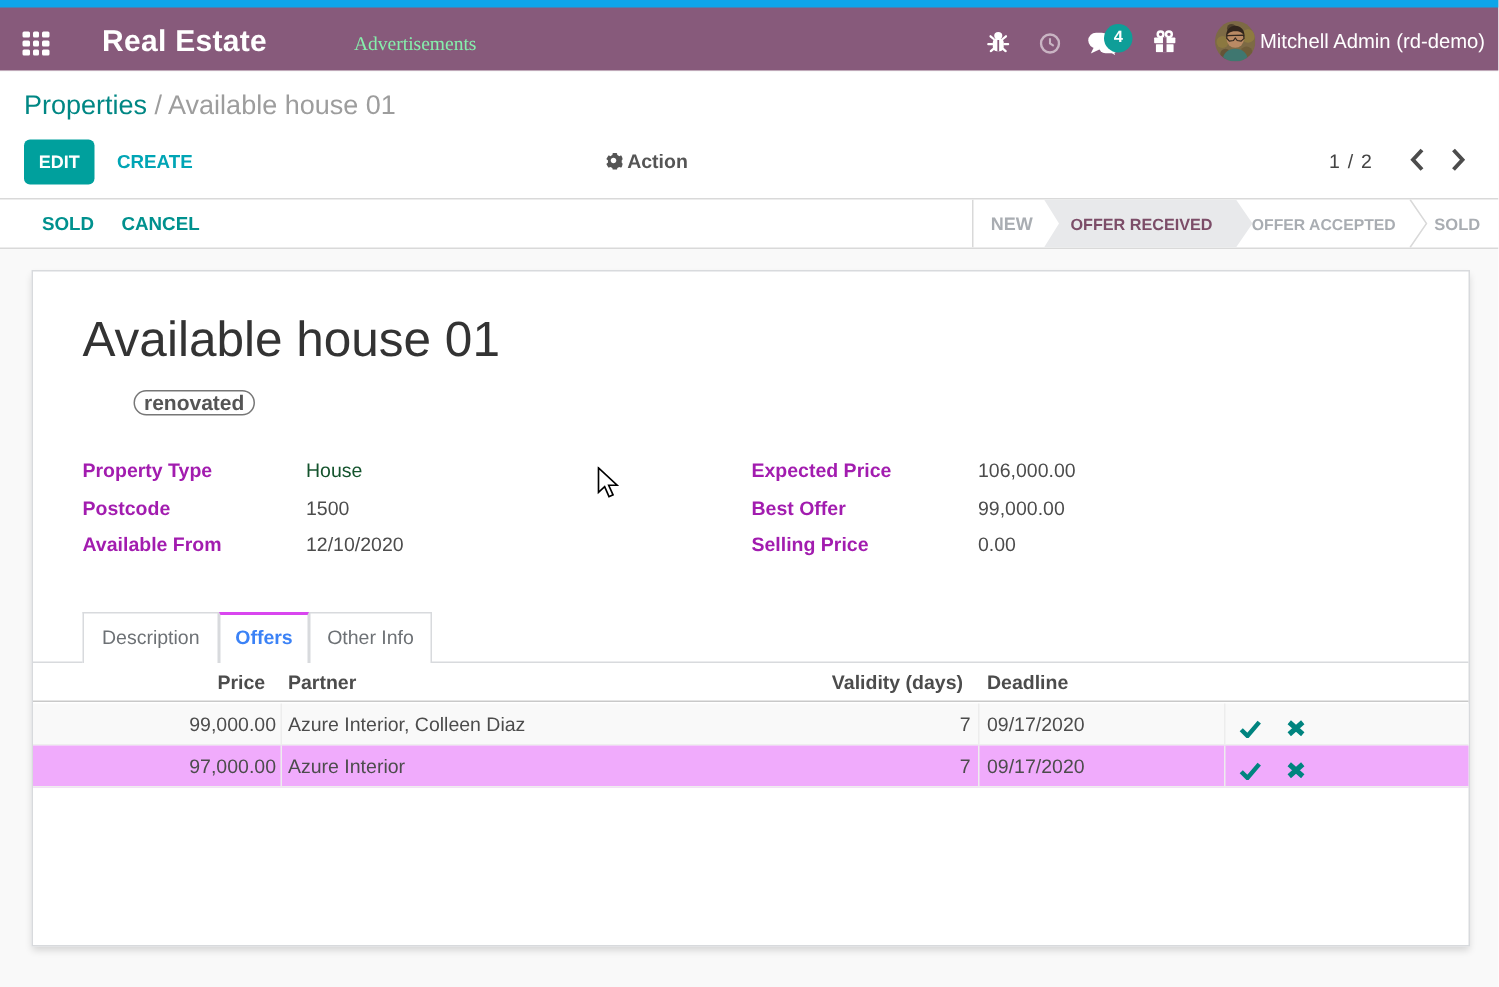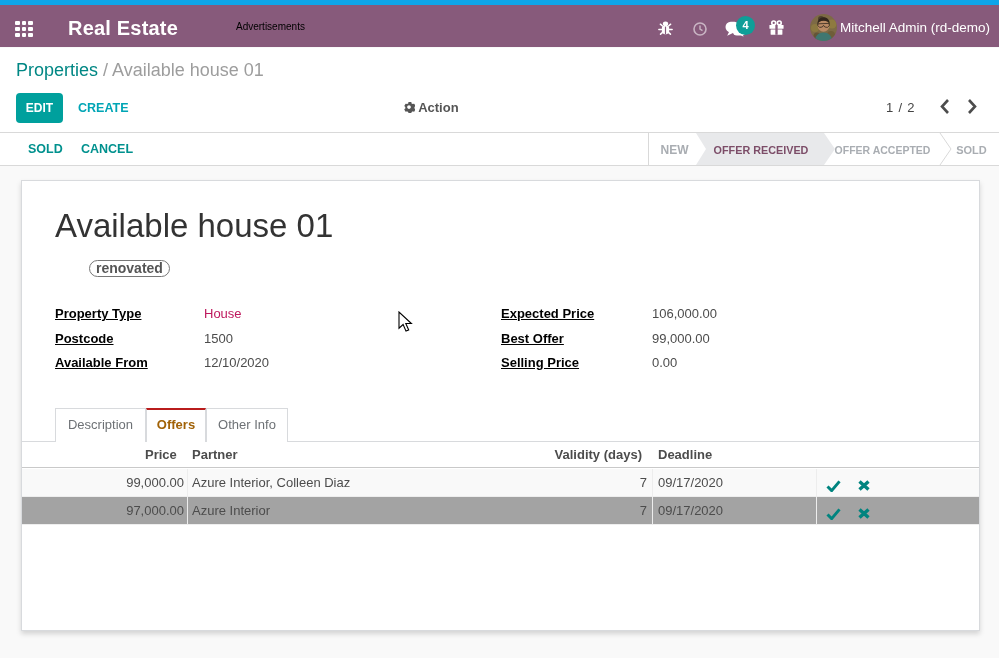--- a/index.html
+++ b/index.html
@@ -4,21 +4,21 @@
 <style>
 * { margin:0; padding:0; box-sizing:border-box; }
 html,body { width:999px; height:658px; overflow:hidden; }
 body { font-family:"Liberation Sans", sans-serif; background:#f9f9f9; position:relative; }
 
 
 .navbar { position:absolute; left:0; top:0; width:999px; height:47px; background:#875A7B; border-top:5px solid #0ea5e9; }
 .gridicon { position:absolute; left:15px; top:16px; width:18px; height:16px; }
 .gridicon div { position:absolute; width:4.6px; height:4.2px; background:#fff; border-radius:1px; }
 .brand { position:absolute; left:68px; top:12px; color:#fff; font-size:20px; font-weight:bold; letter-spacing:0.2px; }
-.menu1 { position:absolute; left:236px; top:16px; color:#000000; font-size:10px; }
+.menu1 { position:absolute; left:236px; top:16px; color:#86efac; font-size:13px;font-family:Liberation Serif, serif; }
 .menu2 { position:absolute; left:346px; top:16px; color:#fff; font-size:13px;margin-top:48px; }
 .sysicon { position:absolute; }
 .uname { position:absolute; left:840px; top:15px; color:#fff; font-size:13.5px; }
 .avatar { position:absolute; left:810px; top:9px; width:27px; height:27px; border-radius:50%; overflow:hidden; }
 .badge4 { position:absolute; left:736px; top:11px; width:19px; height:19px; background:#0f9e98; border-radius:50%; color:#fff; font-size:11px; font-weight:bold; text-align:center; line-height:19px; }
 
 
 .cpanel { position:absolute; left:0; top:48px; width:999px; background:#fff; height:118px; }
 .breadcrumb { position:absolute; left:16px; top:12px; font-size:18px; color:#9d9d9d; }
 .breadcrumb a { color:#008784; text-decoration:none; }
@@ -33,27 +33,27 @@
 .sb-btn { position:absolute; top:0; height:34px; line-height:33px; color:#00918e; font-size:12.5px; font-weight:bold; }
 
 
 .content { position:absolute; left:0; top:166px; width:999px; height:492px; background:#f9f9f9; }
 .sheet { position:absolute; left:21px; top:14px; width:959px; height:451px; background:#fff; border:1px solid #d8dadd; box-shadow:0 3px 5px rgba(0,0,0,0.15); }
 .title { position:absolute; left:33px; top:26px; font-size:33px; color:#333; letter-spacing:0px; }
 .tag { position:absolute; left:33px; top:79px; height:17px; line-height:14px; padding:0 6px; border:1.5px solid #777; border-radius:9px; font-size:14px; font-weight:bold; color:#555;margin-left:34px; }
 
 .fields { position:absolute; left:33px; top:124px; width:900px; font-size:13px; color:#4c4c4c; }
 .frow { position:absolute; height:18px; line-height:18px; }
-.flabel { font-weight:bold; color:#000000;text-decoration:underline; }
-.fval a { color:#be185d; text-decoration:none; }
+.flabel { font-weight:bold; color:#a21caf; }
+.fval a { color:#14532d; text-decoration:none; }
 
 
 .tabs { position:absolute; left:0; top:227px; width:957px; height:34px; border-bottom:1px solid #d8dadd; }
 .tab { position:absolute; top:0; height:34px; text-align:center; font-size:13px; color:#6d7175; border:1px solid #d8dadd; border-bottom:none; background:#fff; line-height:32px; }
-.tab.active { border-top:2px solid #b91c1c; color:#a16207; font-weight:bold; line-height:30px; height:34px; }
+.tab.active { border-top:2px solid #d946ef; color:#3b82f6; font-weight:bold; line-height:30px; height:34px; }
 
 
 .otable { position:absolute; left:0; top:261px; width:957px; font-size:13px; color:#4c4c4c; }
 .thead { position:absolute; top:0; height:26px; line-height:26px; font-weight:bold; }
 .trow { position:absolute; width:957px; height:28px; line-height:28px; }
 .cell { position:absolute; top:0; height:28px; }
 .vline { position:absolute; top:0; width:1px; height:28px; background:#ededed; }
 </style>
 </head>
 <body>
@@ -199,21 +199,21 @@
         <svg style="position:absolute;left:804px;top:11px" width="15" height="12" viewBox="0 0 16 13">
             <path d="M1.5 7l4.5 4.5L14.5 1.5" fill="none" stroke="#00847f" stroke-width="3.2"></path>
           </svg>
         <svg style="position:absolute;left:836px;top:11px" width="12" height="11" viewBox="0 0 12 11">
             <path d="M1.5 1.5l9 8M10.5 1.5l-9 8" fill="none" stroke="#00847f" stroke-width="3.4"></path>
           </svg>
         <div class="vline" style="left:165px"></div>
         <div class="vline" style="left:630px"></div>
         <div class="vline" style="left:794px"></div>
       </div>
-      <div class="trow" style="top:55px;background:#a3a3a3;border-bottom:1px solid #eee">
+      <div class="trow" style="top:55px;background:#f0abfc;border-bottom:1px solid #eee">
         <div class="cell" style="left:60px;width:102px;text-align:right">97,000.00</div>
         <div class="cell" style="left:170px">Azure Interior</div>
         <div class="cell" style="left:565px;width:60px;text-align:right">7</div>
         <div class="cell" style="left:636px">09/17/2020</div>
         <svg style="position:absolute;left:804px;top:11px" width="15" height="12" viewBox="0 0 16 13">
             <path d="M1.5 7l4.5 4.5L14.5 1.5" fill="none" stroke="#00847f" stroke-width="3.2"></path>
           </svg>
         <svg style="position:absolute;left:836px;top:11px" width="12" height="11" viewBox="0 0 12 11">
             <path d="M1.5 1.5l9 8M10.5 1.5l-9 8" fill="none" stroke="#00847f" stroke-width="3.4"></path>
           </svg>

